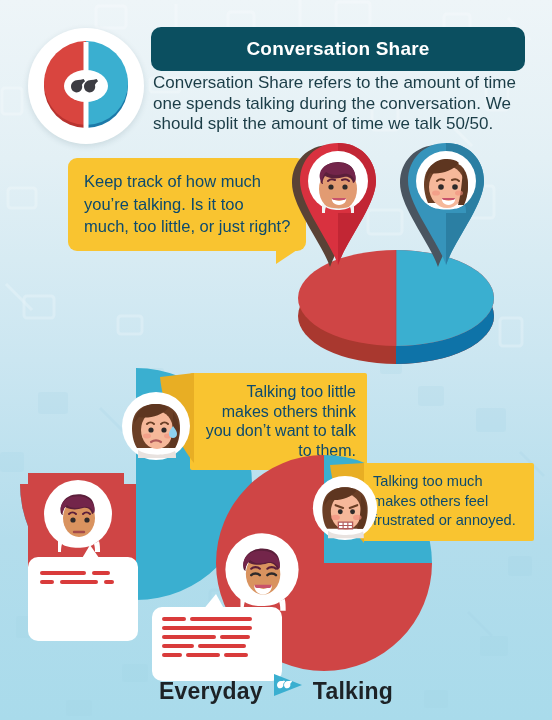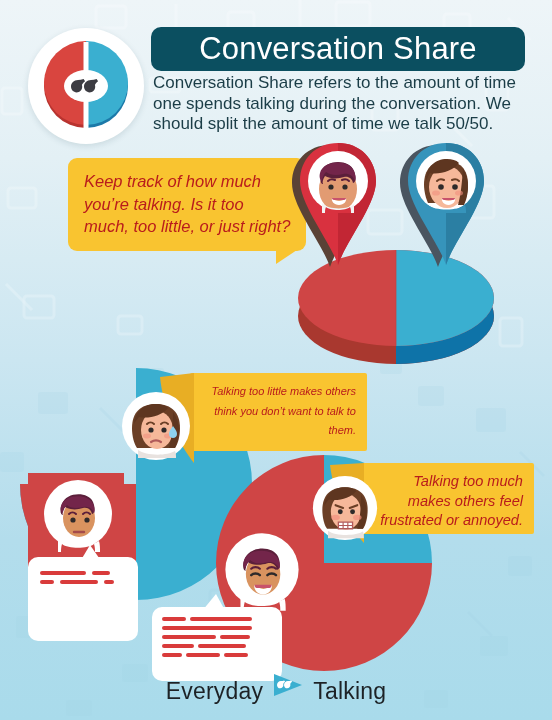--- a/index.html
+++ b/index.html
@@ -23,58 +23,58 @@
   }
   .logo-badge svg{display:block;}
 
   
   .header-banner{
     position:absolute;left:151px;top:27px;width:374px;height:44px;
     background:#0b4f60;border-radius:10px;
     display:flex;align-items:center;justify-content:center;
   }
   .header-title{
-    color:#fff;font-size:31px;font-weight:normal;letter-spacing:.2px;
+    color:#fff;font-size:19px;font-weight:bold;letter-spacing:.2px;
   }
   .header-body{
     position:absolute;left:153px;top:73px;width:382px;
     color:#1b3d47;font-size:17px;line-height:20.5px;
   }
 
   
   .callout{
-    position:absolute;background:#f9c430;color:#b91c1c;
-    font-size:16.5px;line-height:22.5px;font-style:italic;
+    position:absolute;background:#f9c430;color:#0c4a6e;
+    font-size:16.5px;line-height:22.5px;
   }
   .callout.top{
     left:68px;top:158px;width:208px;padding:12px 14px 13px 16px;
     border-radius:9px 9px 9px 9px;
   }
   .callout.mid{
     left:190px;top:373px;width:155px;padding:9px 11px 10px 11px;
-    text-align:right;font-size:11px;line-height:19.5px;border-radius:2px;
+    text-align:right;font-size:16px;line-height:19.5px;border-radius:2px;
   }
   .callout.low{
-    left:362px;top:463px;width:150px;padding:9px 11px 3px 11px;
-    text-align:right;font-size:14.6px;line-height:19.5px;border-radius:2px;
+    left:362px;top:463px;width:150px;padding:9px 11px 10px 11px;
+    font-size:14.6px;line-height:19.5px;border-radius:2px;
   }
 
   
   .pie-wrap{position:absolute;}
 
   
   .bubble{position:absolute;background:#fff;border-radius:10px;}
   .bubble .ln{height:4px;background:#d93b3b;border-radius:2px;margin-bottom:5px;}
 
   
   .footer{
     position:absolute;left:0;right:0;bottom:18px;height:34px;
     display:flex;align-items:center;justify-content:center;gap:9px;
   }
-  .footer-word{font-size:23px;font-weight:normal;color:#1d2226;letter-spacing:.2px;margin-top:12px;}
+  .footer-word{font-size:23px;font-weight:bold;color:#1d2226;letter-spacing:.2px;margin-top:12px;}
   .footer-mark{display:block;}
 </style>
 </head>
 <body>
 
 <div class="stage">
 
   <div class="bg-pattern">
     <svg width="552" height="720" viewBox="0 0 552 720">
       <g fill="none" stroke="#ffffff" stroke-opacity="0.55" stroke-width="3">

